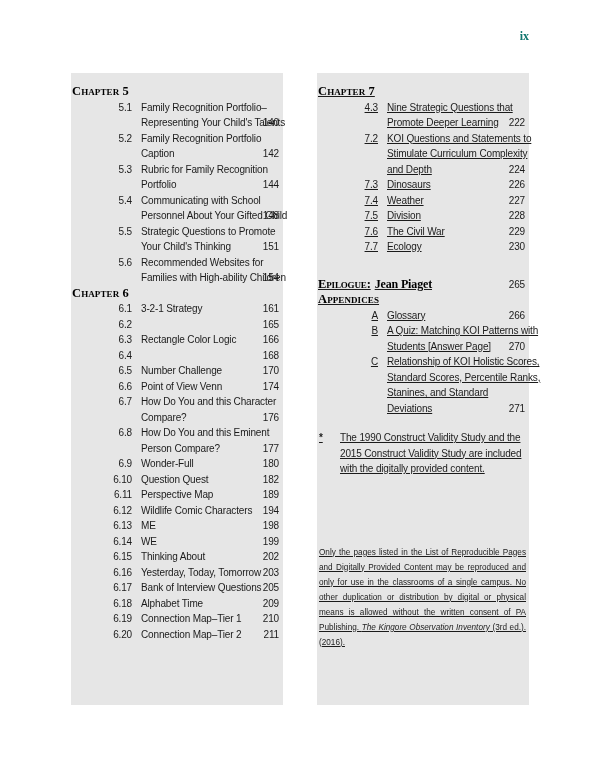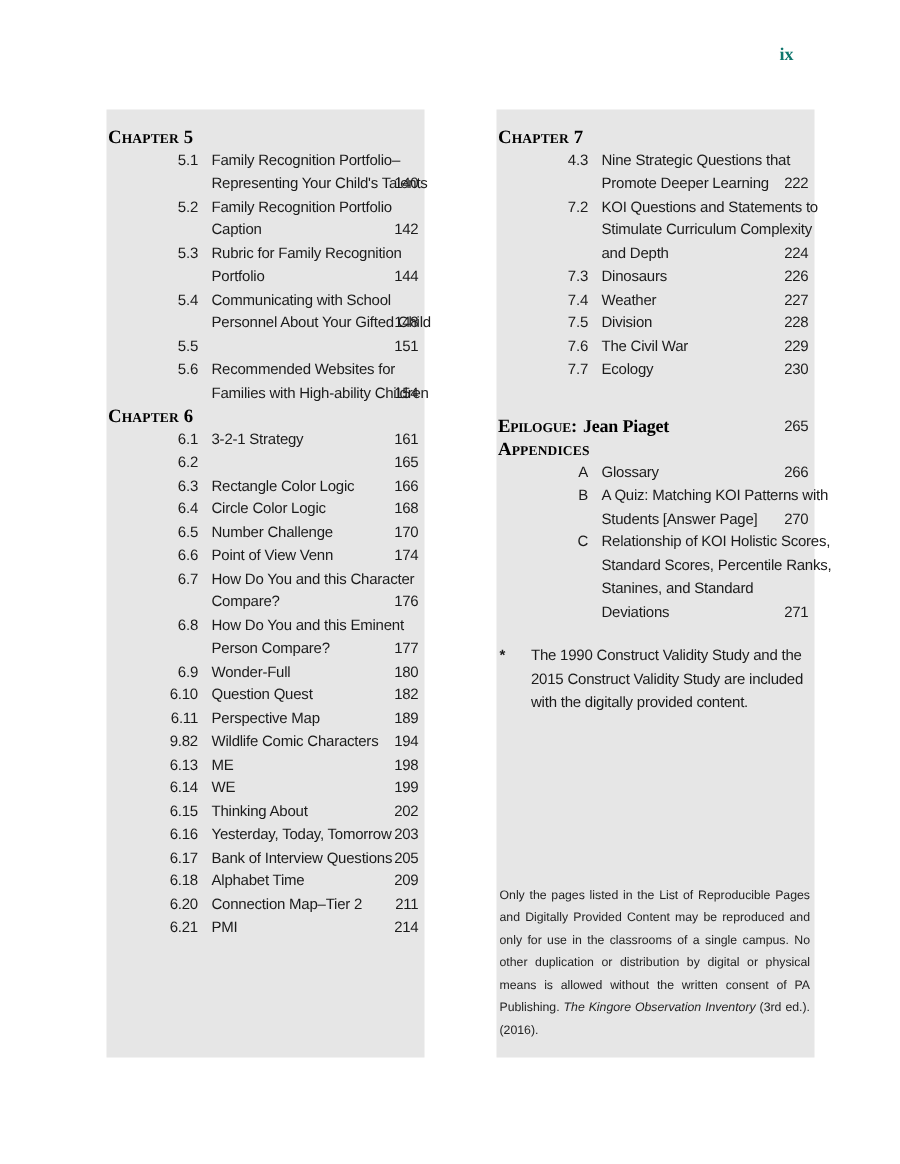--- a/index.html
+++ b/index.html
@@ -29,21 +29,21 @@
     width: 212px; height: 632px;
     background: #e6e6e6;
     box-sizing: border-box;
     padding-top: 11px;
     color: #1b1b1b;
     font-size: 10px;
     letter-spacing: -0.15px;
     line-height: 15.5px;
   }
   .col-left  { left: 71px;  }
-  .col-right { left: 331px; }
+  .col-right { left: 317px; text-decoration: underline; }
 
   .section-heading {
     font-family: "Liberation Serif", serif;
     font-variant: small-caps;
     font-weight: bold;
     font-size: 12.5px;
     line-height: 15.5px;
     letter-spacing: 0.1px;
     color: #000;
     padding-left: 1px;
@@ -97,21 +97,21 @@
     padding-left: 2px;
   }
   .note-marker {
     flex: none;
     width: 21px;
     font-weight: bold;
   }
   .note-text { white-space: pre; }
 
   .footer-para {
-    margin: 112px 3px 0 2px;
+    margin: 68px 3px 0 2px;
     font-size: 8.2px;
     letter-spacing: 0;
     line-height: 15px;
     text-align: justify;
     color: #222;
   }
   .footer-para .italic { font-style: italic; }
 </style>
 </head>
 <body>
@@ -139,20 +139,22 @@
         <span class="page">144</span>
       </div>
       <div class="toc-entry">
         <span class="num">5.4</span>
         <div class="title">Communicating with School
 Personnel About Your Gifted Child</div>
         <span class="page">148</span>
       </div>
       <div class="toc-entry">
         <span class="num">5.5</span>
+        <div class="title">Strategic Questions to Promote
+Your Child's Thinking</div>
         <span class="page">151</span>
       </div>
       <div class="toc-entry">
         <span class="num">5.6</span>
         <div class="title">Recommended Websites for
 Families with High-ability Children</div>
         <span class="page">154</span>
       </div>
       <div class="section-heading">Chapter 6</div>
       <div class="toc-entry">
@@ -164,21 +166,20 @@
         <span class="num">6.2</span>
         <span class="page">165</span>
       </div>
       <div class="toc-entry">
         <span class="num">6.3</span>
         <div class="title">Rectangle Color Logic</div>
         <span class="page">166</span>
       </div>
       <div class="toc-entry">
         <span class="num">6.4</span>
-        <div class="title">Circle Color Logic</div>
         <span class="page">168</span>
       </div>
       <div class="toc-entry">
         <span class="num">6.5</span>
         <div class="title">Number Challenge</div>
         <span class="page">170</span>
       </div>
       <div class="toc-entry">
         <span class="num">6.6</span>
         <div class="title">Point of View Venn</div>
@@ -205,21 +206,21 @@
         <span class="num">6.10</span>
         <div class="title">Question Quest</div>
         <span class="page">182</span>
       </div>
       <div class="toc-entry">
         <span class="num">6.11</span>
         <div class="title">Perspective Map</div>
         <span class="page">189</span>
       </div>
       <div class="toc-entry">
-        <span class="num">9.82</span>
+        <span class="num">6.12</span>
         <div class="title">Wildlife Comic Characters</div>
         <span class="page">194</span>
       </div>
       <div class="toc-entry">
         <span class="num">6.13</span>
         <div class="title">ME</div>
         <span class="page">198</span>
       </div>
       <div class="toc-entry">
         <span class="num">6.14</span>
@@ -240,28 +241,28 @@
         <span class="num">6.17</span>
         <div class="title">Bank of Interview Questions</div>
         <span class="page">205</span>
       </div>
       <div class="toc-entry">
         <span class="num">6.18</span>
         <div class="title">Alphabet Time</div>
         <span class="page">209</span>
       </div>
       <div class="toc-entry">
+        <span class="num">6.19</span>
+        <div class="title">Connection Map–Tier 1</div>
+        <span class="page">210</span>
+      </div>
+      <div class="toc-entry">
         <span class="num">6.20</span>
         <div class="title">Connection Map–Tier 2</div>
         <span class="page">211</span>
-      </div>
-      <div class="toc-entry">
-        <span class="num">6.21</span>
-        <div class="title">PMI</div>
-        <span class="page">214</span>
       </div>
     </div>
   <div class="col col-right" id="col-right">
       <div class="section-heading">Chapter 7</div>
       <div class="toc-entry">
         <span class="num">4.3</span>
         <div class="title">Nine Strategic Questions that
 Promote Deeper Learning</div>
         <span class="page">222</span>
       </div>

